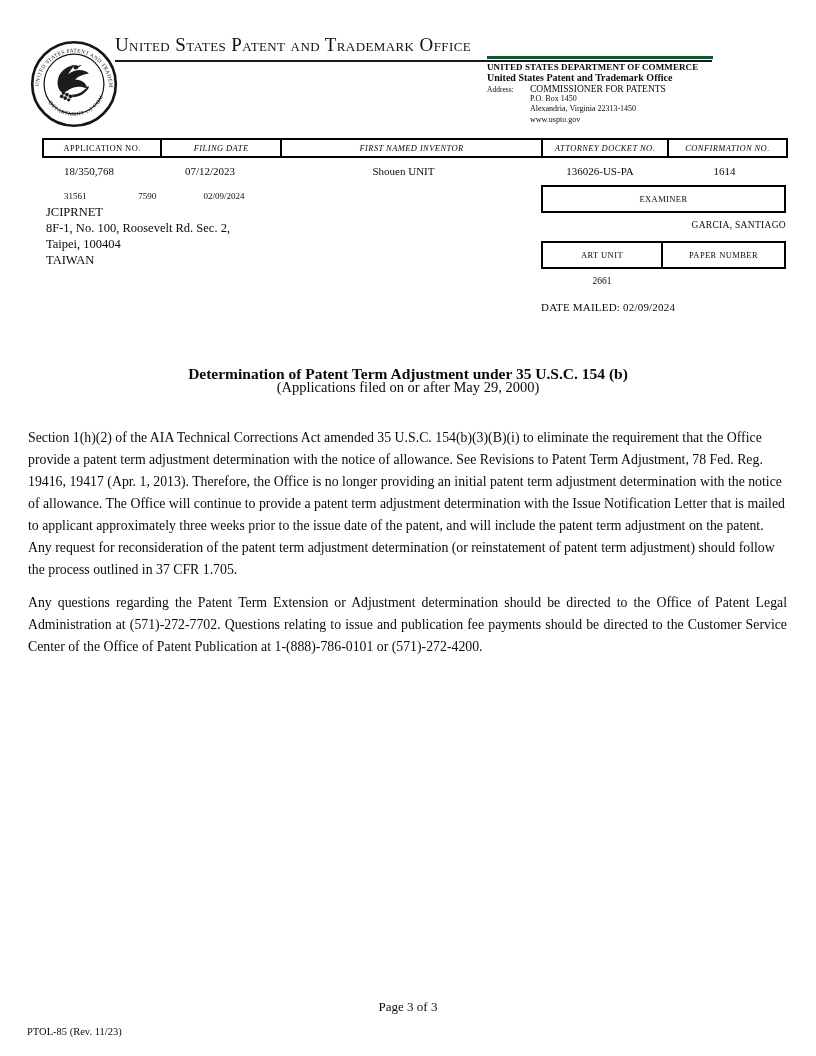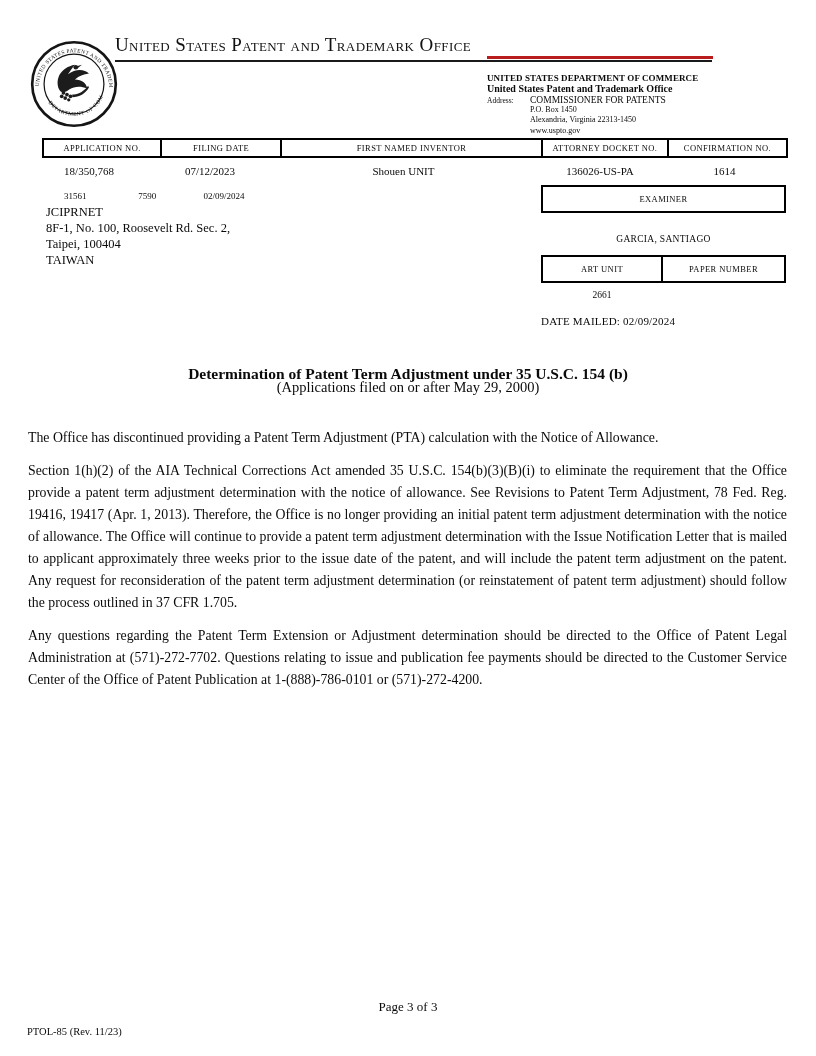--- a/index.html
+++ b/index.html
@@ -18,56 +18,56 @@
   
   .seal { position: absolute; left: 30px; top: 40px; width: 88px; height: 88px; }
 
   .office-title {
     position: absolute; left: 115px; top: 34px; width: 597px;
     font-size: 19px; font-variant: small-caps; letter-spacing: 0.4px;
     border-bottom: 2px solid #1a1a1a; padding-bottom: 4px;
     color: #111;
   }
 
-  .commerce { position: absolute; left: 487px; top: 56px; width: 226px; border-top: 3px solid #b91c1c; padding-top: 14px; }
+  .commerce { position: absolute; left: 487px; top: 56px; width: 226px; border-top: 3px solid #14532d; padding-top: 3px; }
   .commerce .l1 { font-size: 9px;  font-weight: bold; letter-spacing: 0.1px; white-space: nowrap; }
   .commerce .l2 { font-size: 10px; font-weight: bold; white-space: nowrap; }
   .commerce .addr-row { display: flex; align-items: flex-end; margin-top: 1px; }
   .commerce .addr-label { font-size: 7.5px; width: 43px; flex: none; }
   .commerce .addr-name { font-size: 9.5px; white-space: nowrap; }
   .commerce .indent { font-size: 8px; margin-left: 43px; line-height: 1.3; white-space: nowrap; }
 
   
   .info-table { position: absolute; left: 28px; top: 138px; width: 760px; }
   .it-row { display: flex; padding-left: 14px; }
   .it-cell {
     border: 2px solid #000; height: 20px;
     display: flex; align-items: center; justify-content: center;
     font-size: 8.5px; letter-spacing: 0.4px; white-space: nowrap;
   }
-  .it-cell + .it-cell { margin-left: -2px; }
+  .it-cell + .it-cell { margin-left: -2px; font-style: italic; }
   .c1 { width: 122px; } .c2 { width: 124px; } .c3 { width: 267px; } .c4 { width: 130px; } .c5 { width: 123px; }
   .it-vals { display: flex; margin-top: 7px; }
   .it-val { font-size: 11px; text-align: center; }
   .it-val.c2, .it-val.c3, .it-val.c4, .it-val.c5 { margin-left: -2px; }
 
   
   .corr-meta { position: absolute; left: 64px; top: 191px; font-size: 9px; white-space: nowrap; }
   .corr-meta .m1 { display: inline-block; width: 72px; }
   .corr-meta .m2 { display: inline-block; width: 63px; }
   .corr-address { position: absolute; left: 46px; top: 204px; font-size: 12.5px; line-height: 16px; }
 
   
   .exam { position: absolute; left: 541px; top: 185px; width: 245px; }
   .exam-box {
     border: 2px solid #000; height: 28px;
     display: flex; align-items: center; justify-content: center;
     font-size: 8.5px; letter-spacing: 0.4px;
   }
-  .exam-name { text-align: center; font-size: 9.5px; letter-spacing: 0.3px; margin: 21px 0 11px; }
+  .exam-name { text-align: right; font-size: 9.5px; letter-spacing: 0.3px; margin: 7px 0 11px; }
   .exam-row { display: flex; }
   .exam-row .eb1 { width: 122px; }
   .exam-row .eb2 { width: 125px; margin-left: -2px; }
   .art-unit-val { width: 122px; text-align: center; font-size: 9.5px; margin-top: 7px; }
   .date-mailed { font-size: 11px; margin-top: 15px; letter-spacing: 0.2px; }
 
   
   .doc-title { position: absolute; left: 0; top: 358px; width: 816px; text-align: center; font-size: 15.5px; font-weight: bold; margin-top: 7px; }
   .doc-subtitle { position: absolute; left: 0; top: 379px; width: 816px; text-align: center; font-size: 14.5px; }
 
@@ -166,21 +166,20 @@
       <div class="exam-box eb2">PAPER NUMBER</div>
     </div>
     <div class="art-unit-val">2661</div>
     <div class="date-mailed">DATE MAILED: 02/09/2024</div>
   </div>
 
   <div class="doc-title">Determination of Patent Term Adjustment under 35 U.S.C. 154 (b)</div>
   <div class="doc-subtitle">(Applications filed on or after May 29, 2000)</div>
 
   <div class="body-text">
-    <p>The Office has discontinued providing a Patent Term Adjustment (PTA) calculation with the Notice of Allowance.</p>
     <p>Section 1(h)(2) of the AIA Technical Corrections Act amended 35 U.S.C. 154(b)(3)(B)(i) to eliminate the requirement that the Office provide a patent term adjustment determination with the notice of allowance. See Revisions to Patent Term Adjustment, 78 Fed. Reg. 19416, 19417 (Apr. 1, 2013). Therefore, the Office is no longer providing an initial patent term adjustment determination with the notice of allowance. The Office will continue to provide a patent term adjustment determination with the Issue Notification Letter that is mailed to applicant approximately three weeks prior to the issue date of the patent, and will include the patent term adjustment on the patent. Any request for reconsideration of the patent term adjustment determination (or reinstatement of patent term adjustment) should follow the process outlined in 37 CFR 1.705.</p>
     <p>Any questions regarding the Patent Term Extension or Adjustment determination should be directed to the Office of Patent Legal Administration at (571)-272-7702. Questions relating to issue and publication fee payments should be directed to the Customer Service Center of the Office of Patent Publication at 1-(888)-786-0101 or (571)-272-4200.</p>
   </div>
 
   <div class="page-number">Page 3 of 3</div>
   <div class="form-number">PTOL-85 (Rev. 11/23)</div>
 
 </div>
 
 </body></html>

